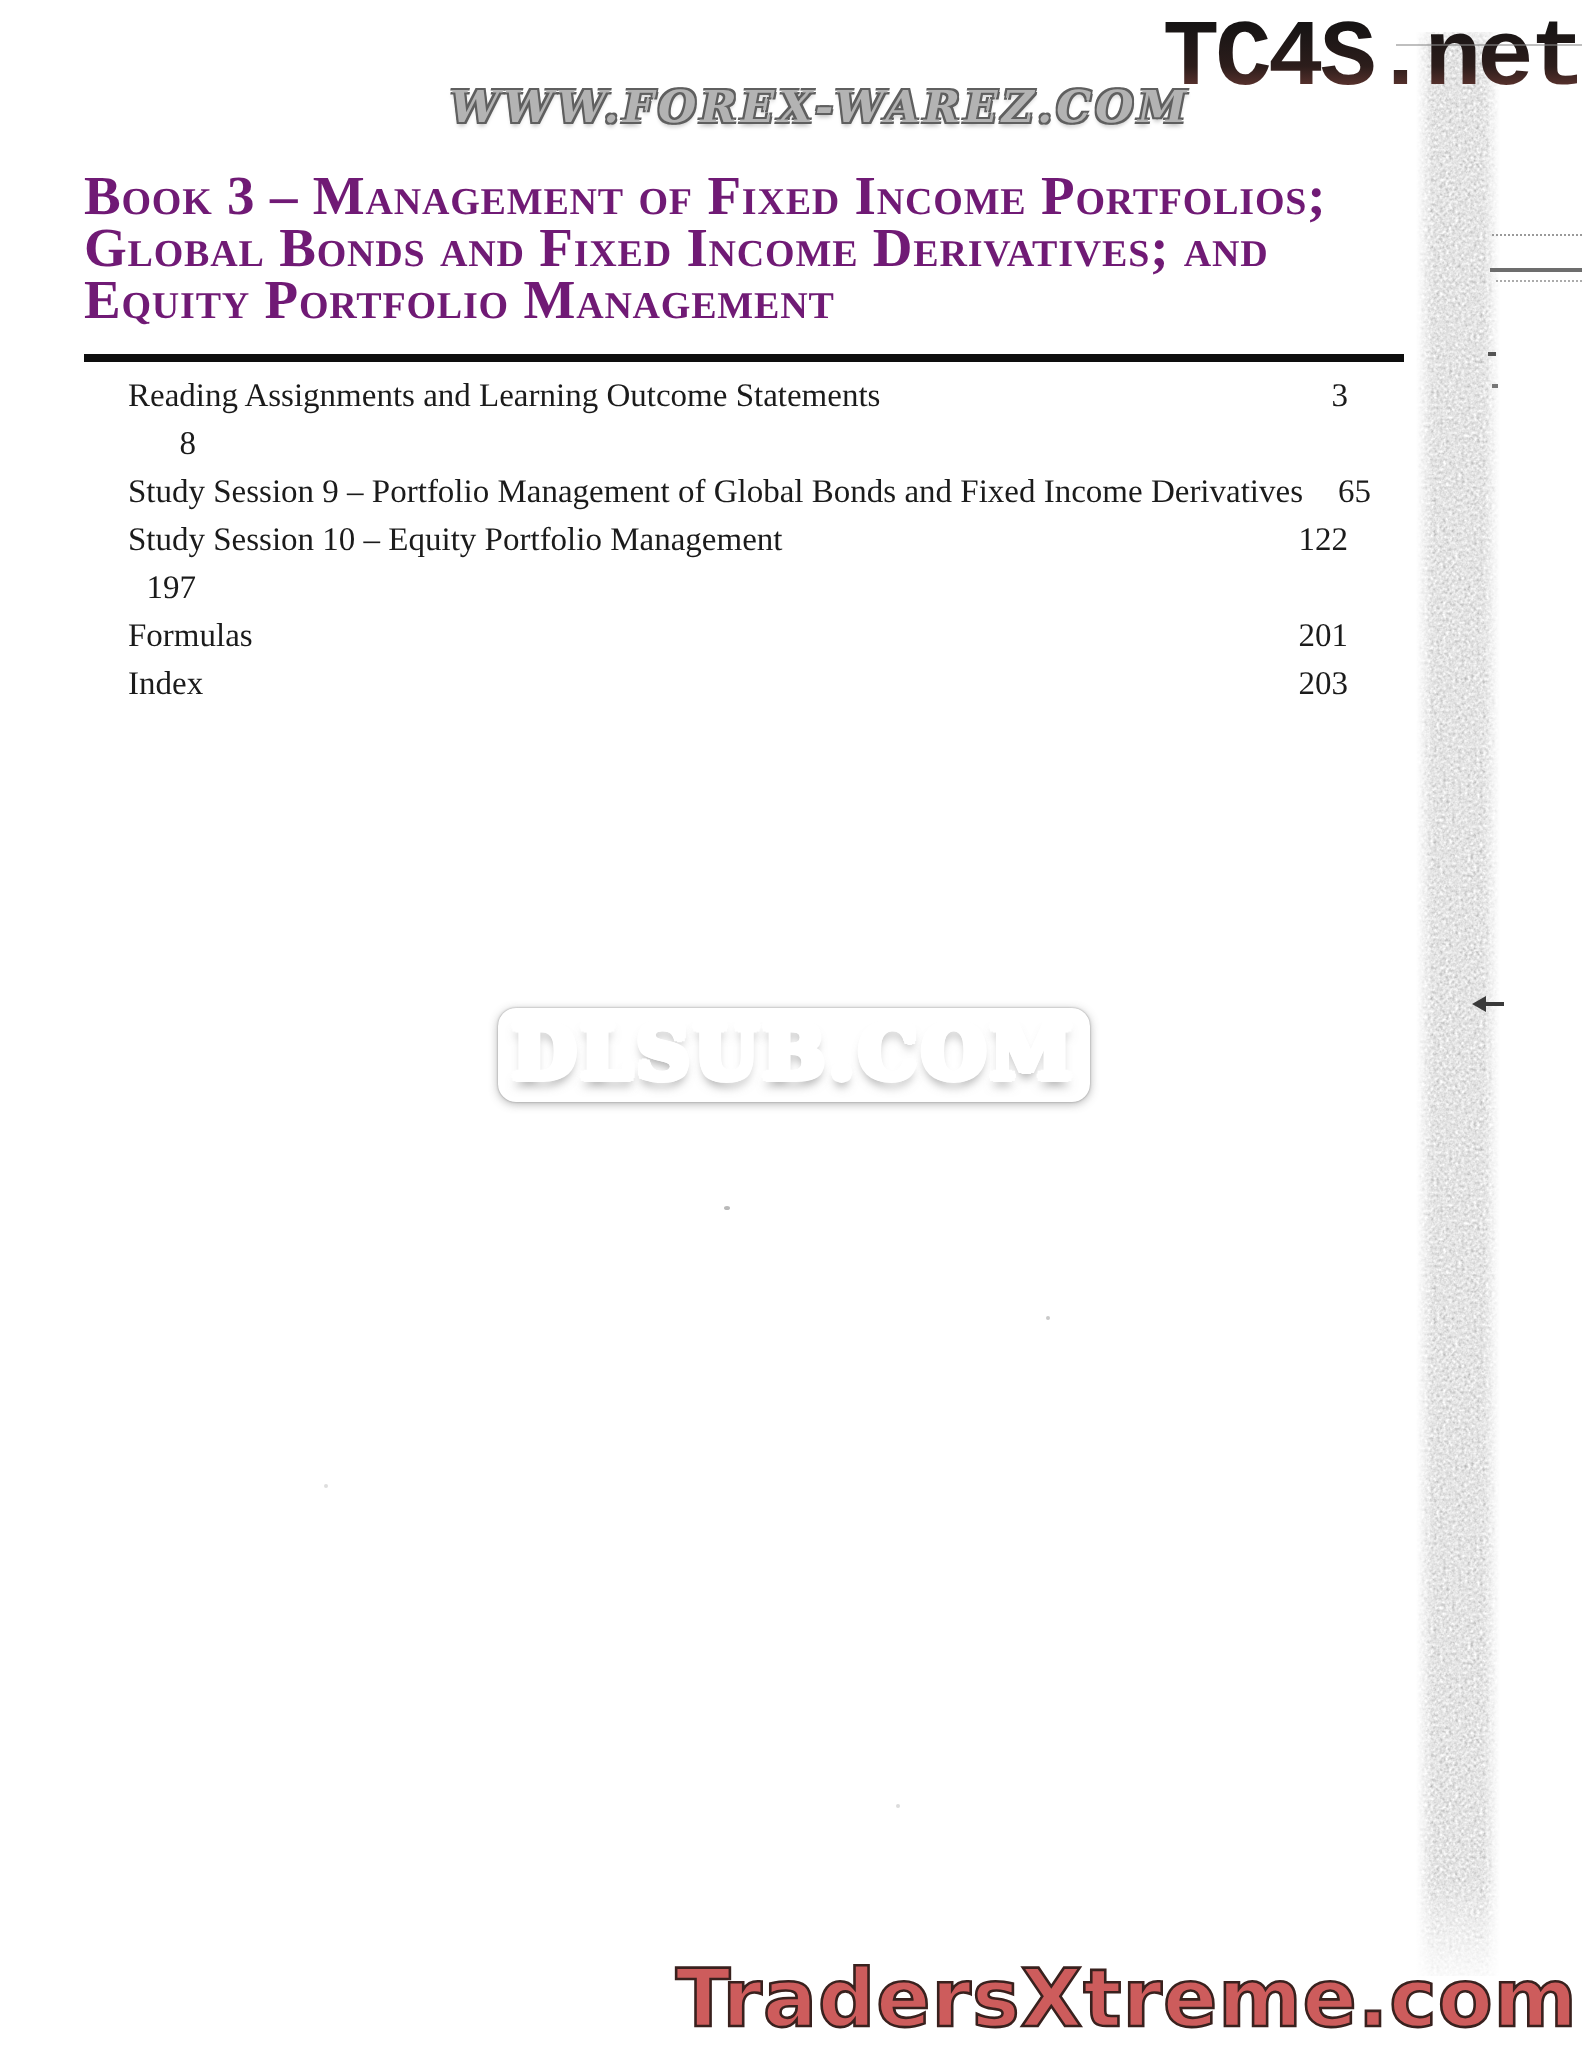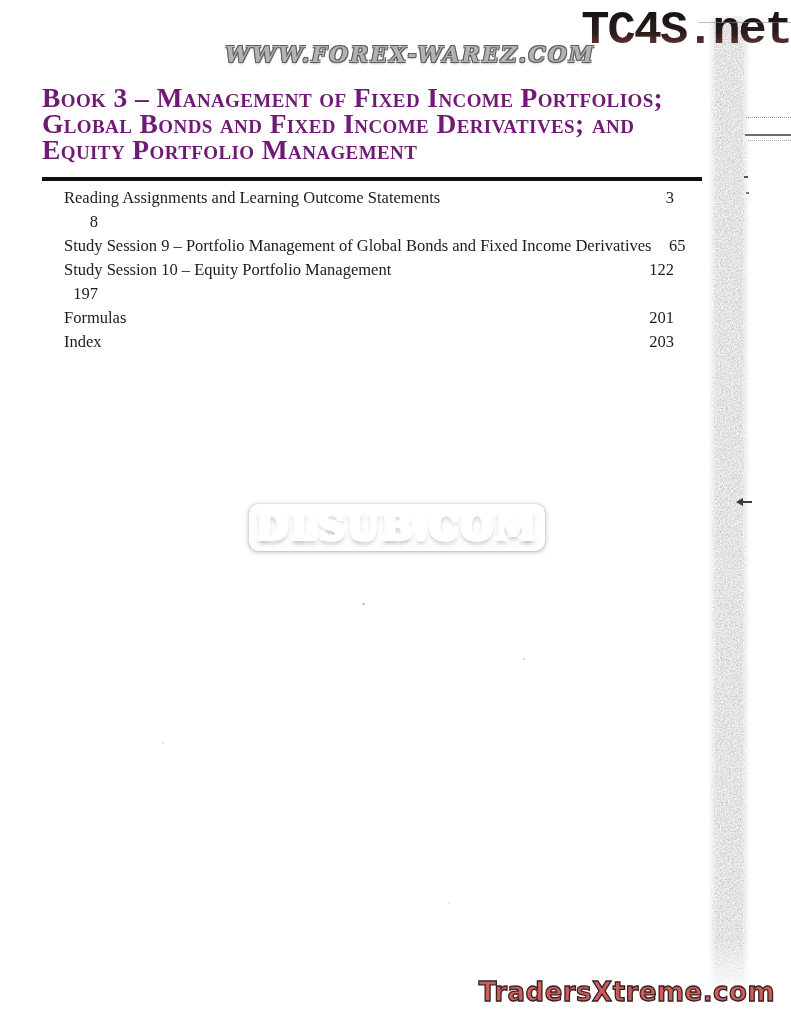--- a/index.html
+++ b/index.html
@@ -143,24 +143,24 @@
       -2px 0 0 #ffffff, 2px 0 0 #ffffff, 0 -2px 0 #ffffff, 0 2px 0 #ffffff,
       -1.5px -1.5px 0 #ffffff, 1.5px -1.5px 0 #ffffff,
       -1.5px 1.5px 0 #ffffff, 1.5px 1.5px 0 #ffffff,
       0 4px 5px rgba(110,110,110,0.55);
     white-space: nowrap;
   }
 
   
   .tradersx-wm {
     position: absolute;
-    right: 16px; top: 977px;
+    right: 2px; top: 977px;
     font-family: "DejaVu Sans", sans-serif;
     font-weight: bold;
-    font-size: 26px; letter-spacing: 0.5px;
+    font-size: 40px; letter-spacing: 0.5px;
     color: #cd5c5c;
     -webkit-text-stroke: 1.3px #39211e;
     text-shadow:
       0 0 2px #ffffff, 0 0 3px #ffffff, 0 0 5px #ffffff,
       -2px -2px 2px #ffffff, 2px -2px 2px #ffffff,
       -2px 2px 2px #ffffff, 2px 2px 2px #ffffff;
     white-space: nowrap;
     z-index: 6;
   }
 

